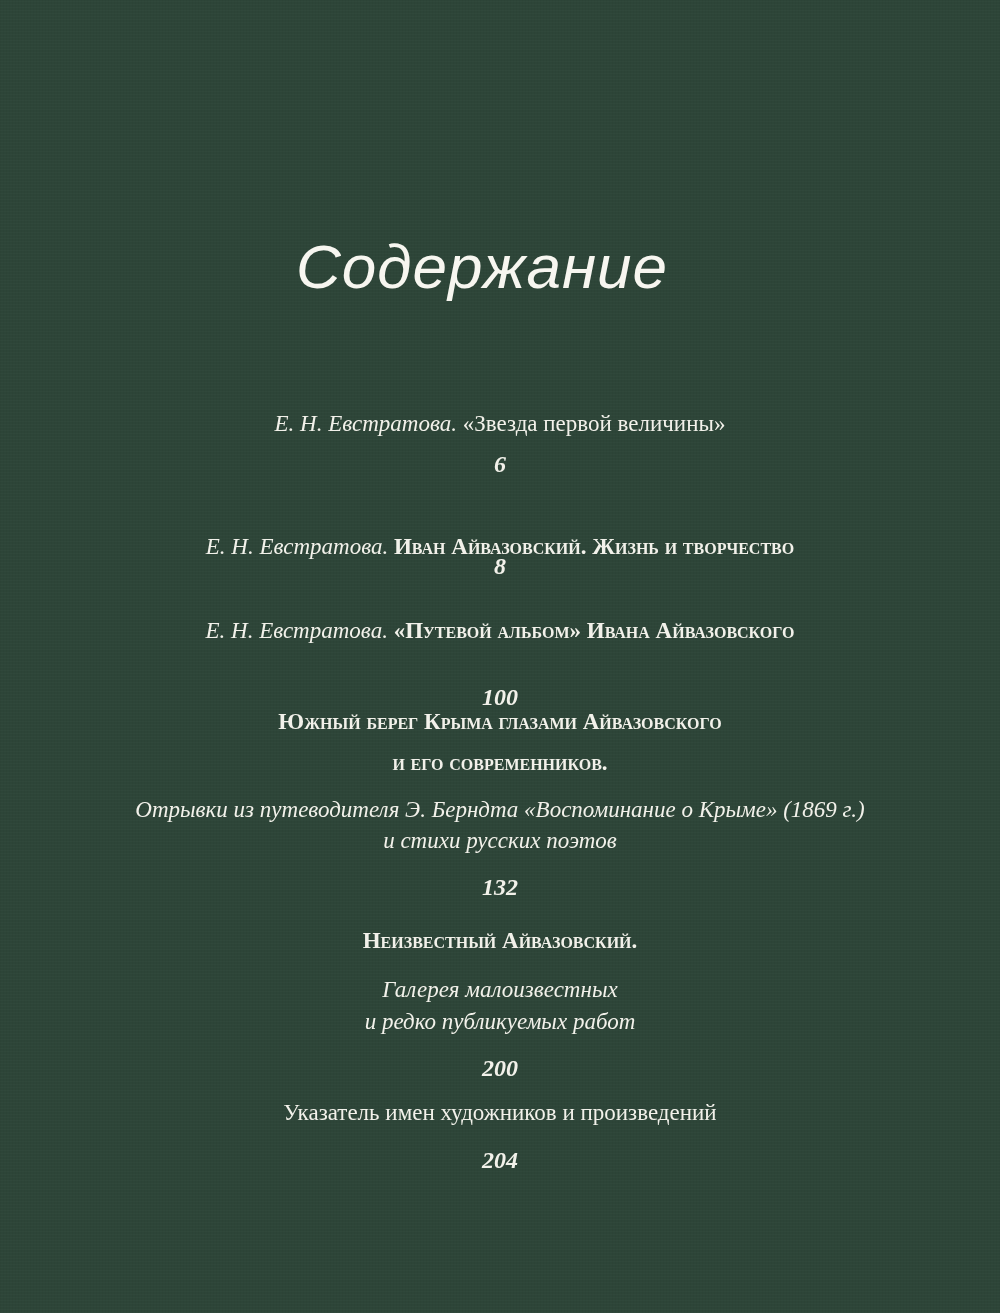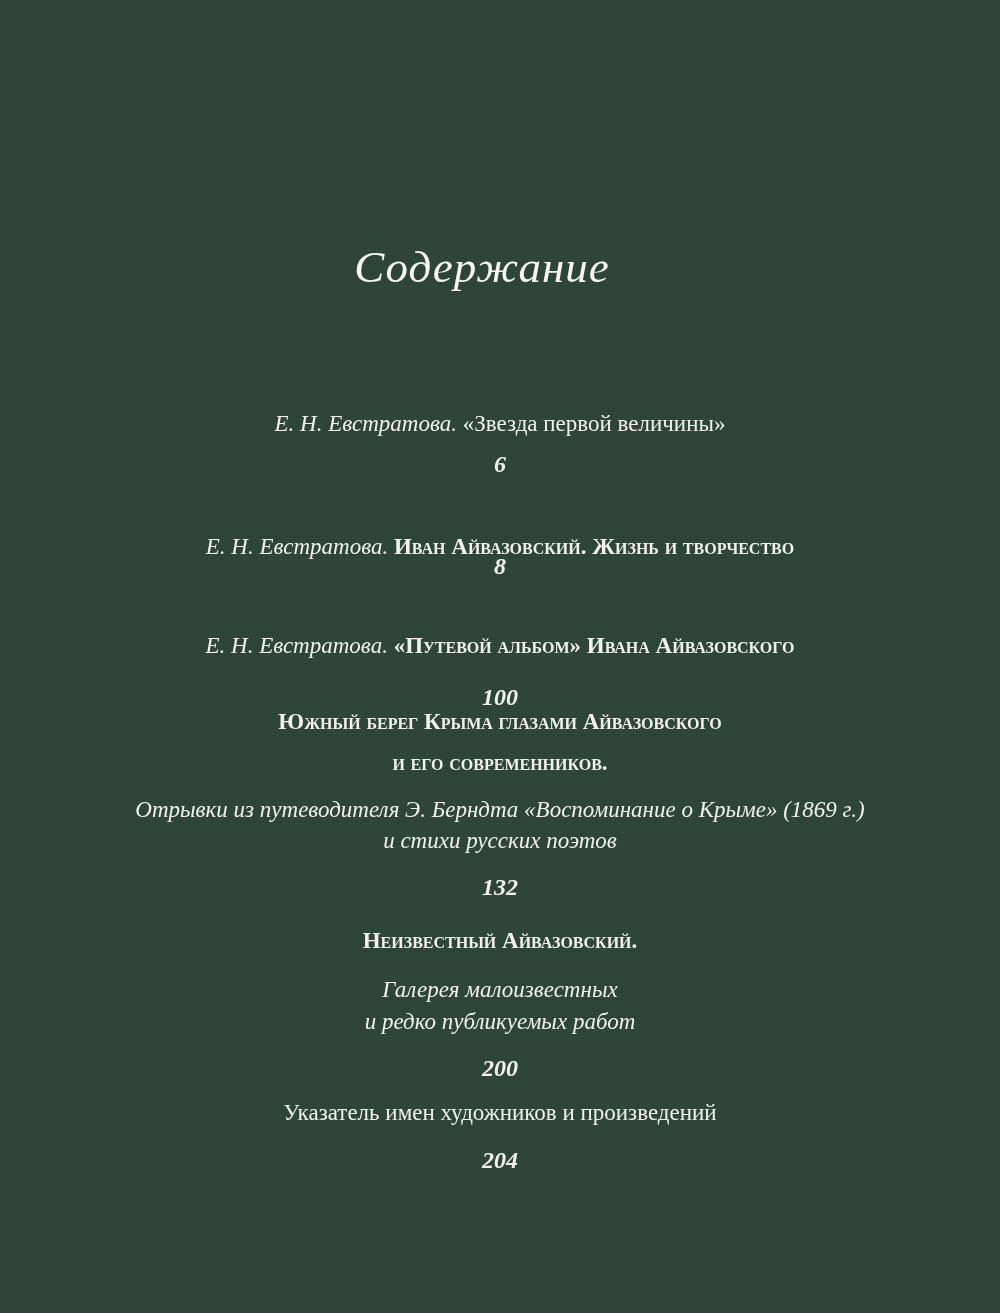--- a/index.html
+++ b/index.html
@@ -24,23 +24,23 @@
       top: 0;
       width: 1000px;
       height: 1313px;
       text-align: center;
     }
     .title {
       position: absolute;
       left: 0;
       width: 964px;
       top: 222px;
-      font-family: Liberation Serif, serif;
+      font-family: Liberation Sans, sans-serif;
       font-style: italic;
-      font-size: 45px;
+      font-size: 62px;
       letter-spacing: 1px;
       color: #f7f6f0;
       line-height: 90px;
     }
     .line {
       position: absolute;
       left: 0;
       width: 1000px;
       text-align: center;
       font-size: 23px;
@@ -78,21 +78,21 @@
     <span class="plain">«Звезда первой величины»</span>
   </div>
   <div class="line num" style="top:449px;">6</div>
 
   <div class="line" style="top:532px;">
     <span class="author">Е. Н. Евстратова.</span>
     <span class="bold">Иван Айвазовский. Жизнь и творчество</span>
   </div>
   <div class="line num" style="top:551px;">8</div>
 
-  <div class="line" style="top:631px;text-align:center;">
+  <div class="line" style="top:616px;text-align:center;">
     <span class="author">Е. Н. Евстратова.</span>
     <span class="bold">«Путевой альбом» Ивана Айвазовского</span>
   </div>
   <div class="line num" style="top:682px;">100</div>
 
   <div class="line bold" style="top:707px;">Южный берег Крыма глазами Айвазовского</div>
   <div class="line bold" style="top:748px;">и его современников.</div>
   <div class="line italic" style="top:795px;">Отрывки из путеводителя Э. Берндта «Воспоминание о Крыме» (1869 г.)</div>
   <div class="line italic" style="top:826px;">и стихи русских поэтов</div>
   <div class="line num" style="top:872px;">132</div>

